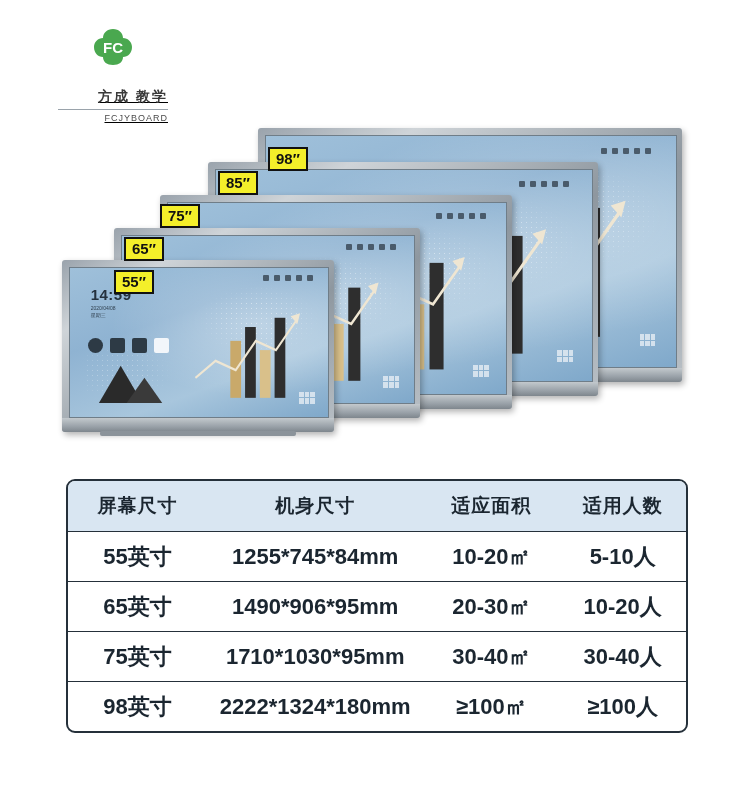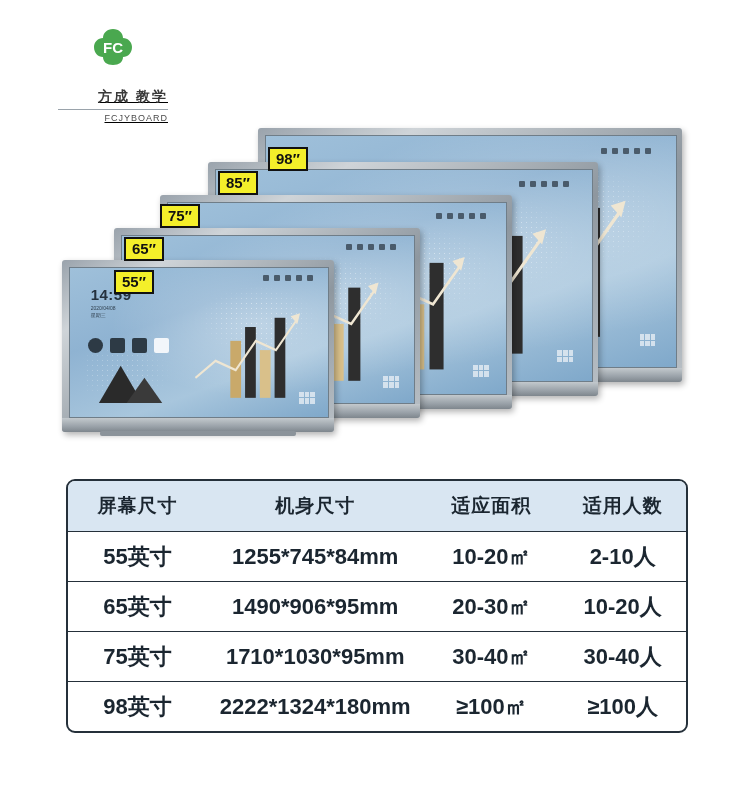--- a/index.html
+++ b/index.html
@@ -489,21 +489,21 @@
         <th>机身尺寸</th>
         <th>适应面积</th>
         <th>适用人数</th>
       </tr>
     </thead>
     <tbody>
       <tr>
         <td>55英寸</td>
         <td>1255*745*84mm</td>
         <td>10-20㎡</td>
-        <td>2-10人</td>
+        <td>5-10人</td>
       </tr>
       <tr>
         <td>65英寸</td>
         <td>1490*906*95mm</td>
         <td>20-30㎡</td>
         <td>10-20人</td>
       </tr>
       <tr>
         <td>75英寸</td>
         <td>1710*1030*95mm</td>

